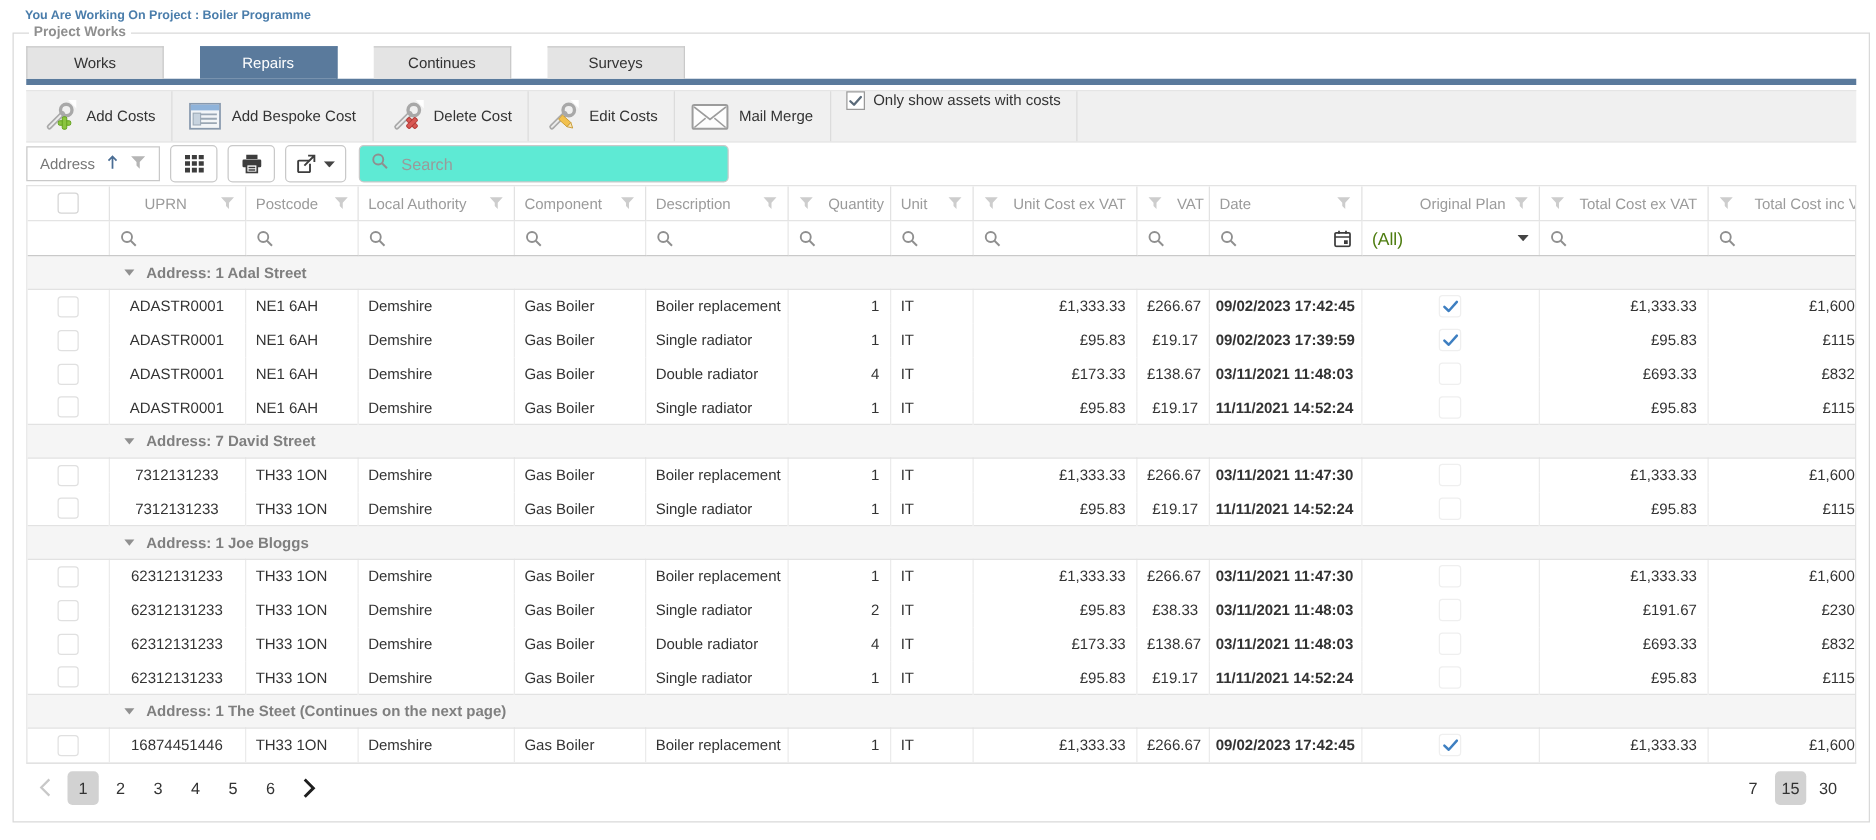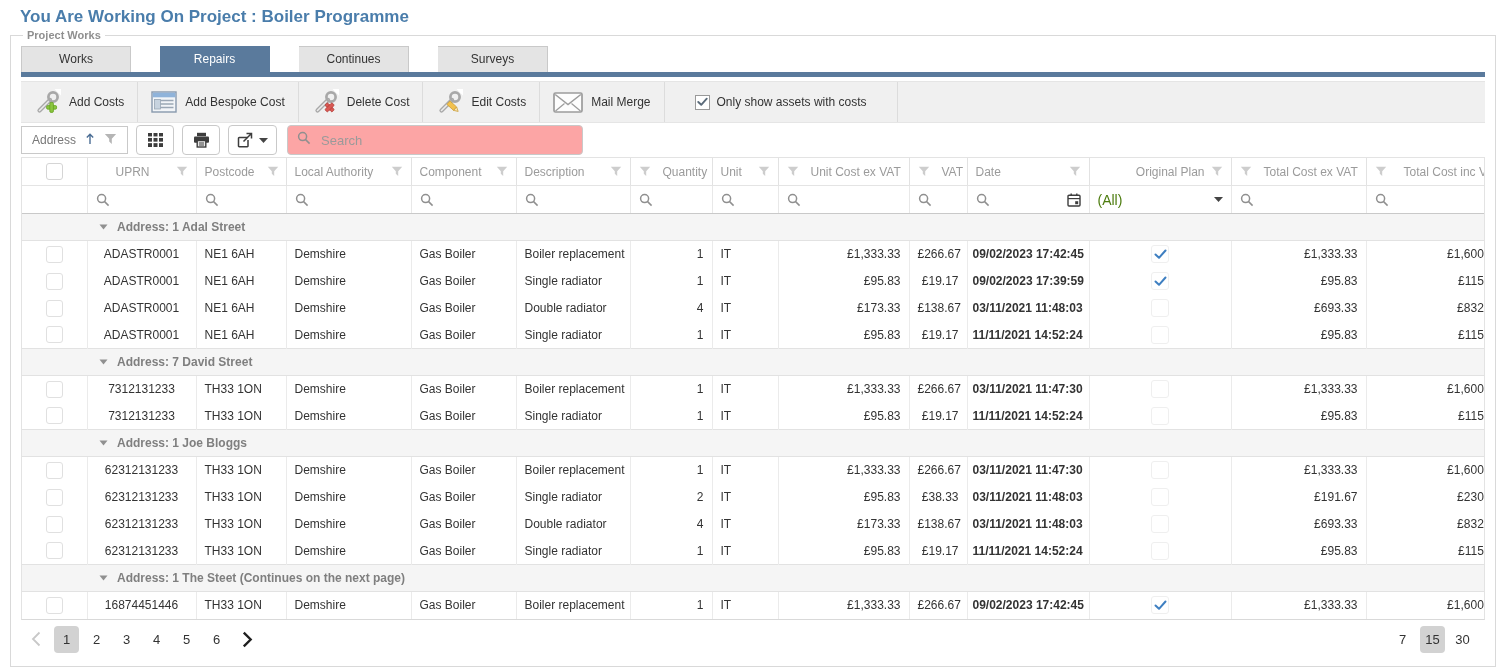--- a/index.html
+++ b/index.html
@@ -1,55 +1,55 @@
 <!DOCTYPE html>
 <html style="--accent: #5a7a9c;"><head>
 <meta charset="utf-8">
 <style>
   * { box-sizing: border-box; }
   html,body { margin:0; padding:0; }
   body {
     width:1501px; height:672px; overflow:hidden;
     background:#fff; font-family:"Liberation Sans", sans-serif; color:#333;
   }
-  .page-title { padding:7px 0 1px 20px; font-size:17px; font-weight:bold; color:#4a7dab; }
+  .page-title { padding:7px 0 1px 20px; font-size:10px; font-weight:bold; color:#4a7dab; }
   fieldset.panel {
     margin:1px 7px 0 10px; height:638px; border:1px solid #d9d9d9;
     padding:0 10px 6px 10px; overflow:hidden;
   }
   fieldset.panel legend { font-size:11px; font-weight:bold; color:#8f8f8f; padding:0 4px; margin-left:2px; }
 
   
   .tab-bar { display:flex; margin-top:5px;gap:29px; }
   .tab { width:110px; height:26px; line-height:24px; text-align:center; font-size:12px;
          color:#333; background:#e4e4e4; border:1px solid #c9c9c9; border-bottom:none; cursor:default; }
   .tab + .tab { border-left:none; }
   .tab.active { background:var(--accent,#5a7a9c); color:#fff; border-color:var(--accent,#5a7a9c); }
   .tab-underline { height:5px; background:var(--accent,#5a7a9c); }
 
   
   .toolbar { display:flex; align-items:stretch; height:42px; background:#f0f0f0;
              border-top:1px solid #e5e5e5; border-bottom:1px solid #e5e5e5; margin-top:4px; }
   .tbtn { display:flex; align-items:center; gap:8px; padding:0 13px;
           border-right:1px solid #dcdcdc; font-size:12px; color:#333; cursor:default; }
   .tbtn svg { flex:none; }
-  .tcheck { display:flex; align-items:center; gap:7px; padding:0 30px;
+  .tcheck { display:flex; align-items:flex-start; gap:7px; padding:0 12px;
             border-right:1px solid #dcdcdc; font-size:12px; }
   .cbox { width:15px; height:15px; background:#fff; border:1px solid #999;
           display:flex; align-items:center; justify-content:center; }
 
   
   .grid-head-row { display:flex; justify-content:flex-start; align-items:center; height:34px; }
   .group-chip { display:flex; align-items:center; gap:9px; border:1px solid #c9c9c9; height:28px;
                 padding:0 10px; font-size:12px; color:#777; background:#fff; }
   .right-tools { display:flex; align-items:center; }
   .ibtn { height:30px; min-width:38px; border:1px solid #c9c9c9; border-radius:4px; background:#fff;
           display:flex; align-items:center; justify-content:center; gap:6px; margin-left:8px; padding:0 8px; }
   .search { display:flex; align-items:center; height:30px; width:296px; border:1px solid #c9c9c9;
-            border-radius:4px; margin-left:10px; padding:0 9px; gap:8px; background:#fca5a5; }
+            border-radius:4px; margin-left:10px; padding:0 9px; gap:8px; background:#5eead4; }
   .search input { border:none; outline:none; font-size:13px; color:#555; width:100%; font-family:inherit; background:transparent; }
   .search input::placeholder { color:#9a9a9a; }
 
   
   .grid-wrap { width:1464px; overflow:hidden;
                border:1px solid #e3e3e3; border-bottom:1px solid #d9d9d9; }
   table.grid { width:1487px; table-layout:fixed; border-collapse:collapse; font-size:12px; color:#333; }
   table.grid th, table.grid td { height:27px; padding:0 8px; overflow:hidden; white-space:nowrap; }
   thead th { font-weight:normal; color:#9b9b9b; border-right:1px solid #e2e2e2; border-bottom:1px solid #e4e4e4; }
   thead tr.filter-row td { border-right:1px solid #e8e8e8; border-bottom:1px solid #c9c9c9; }

